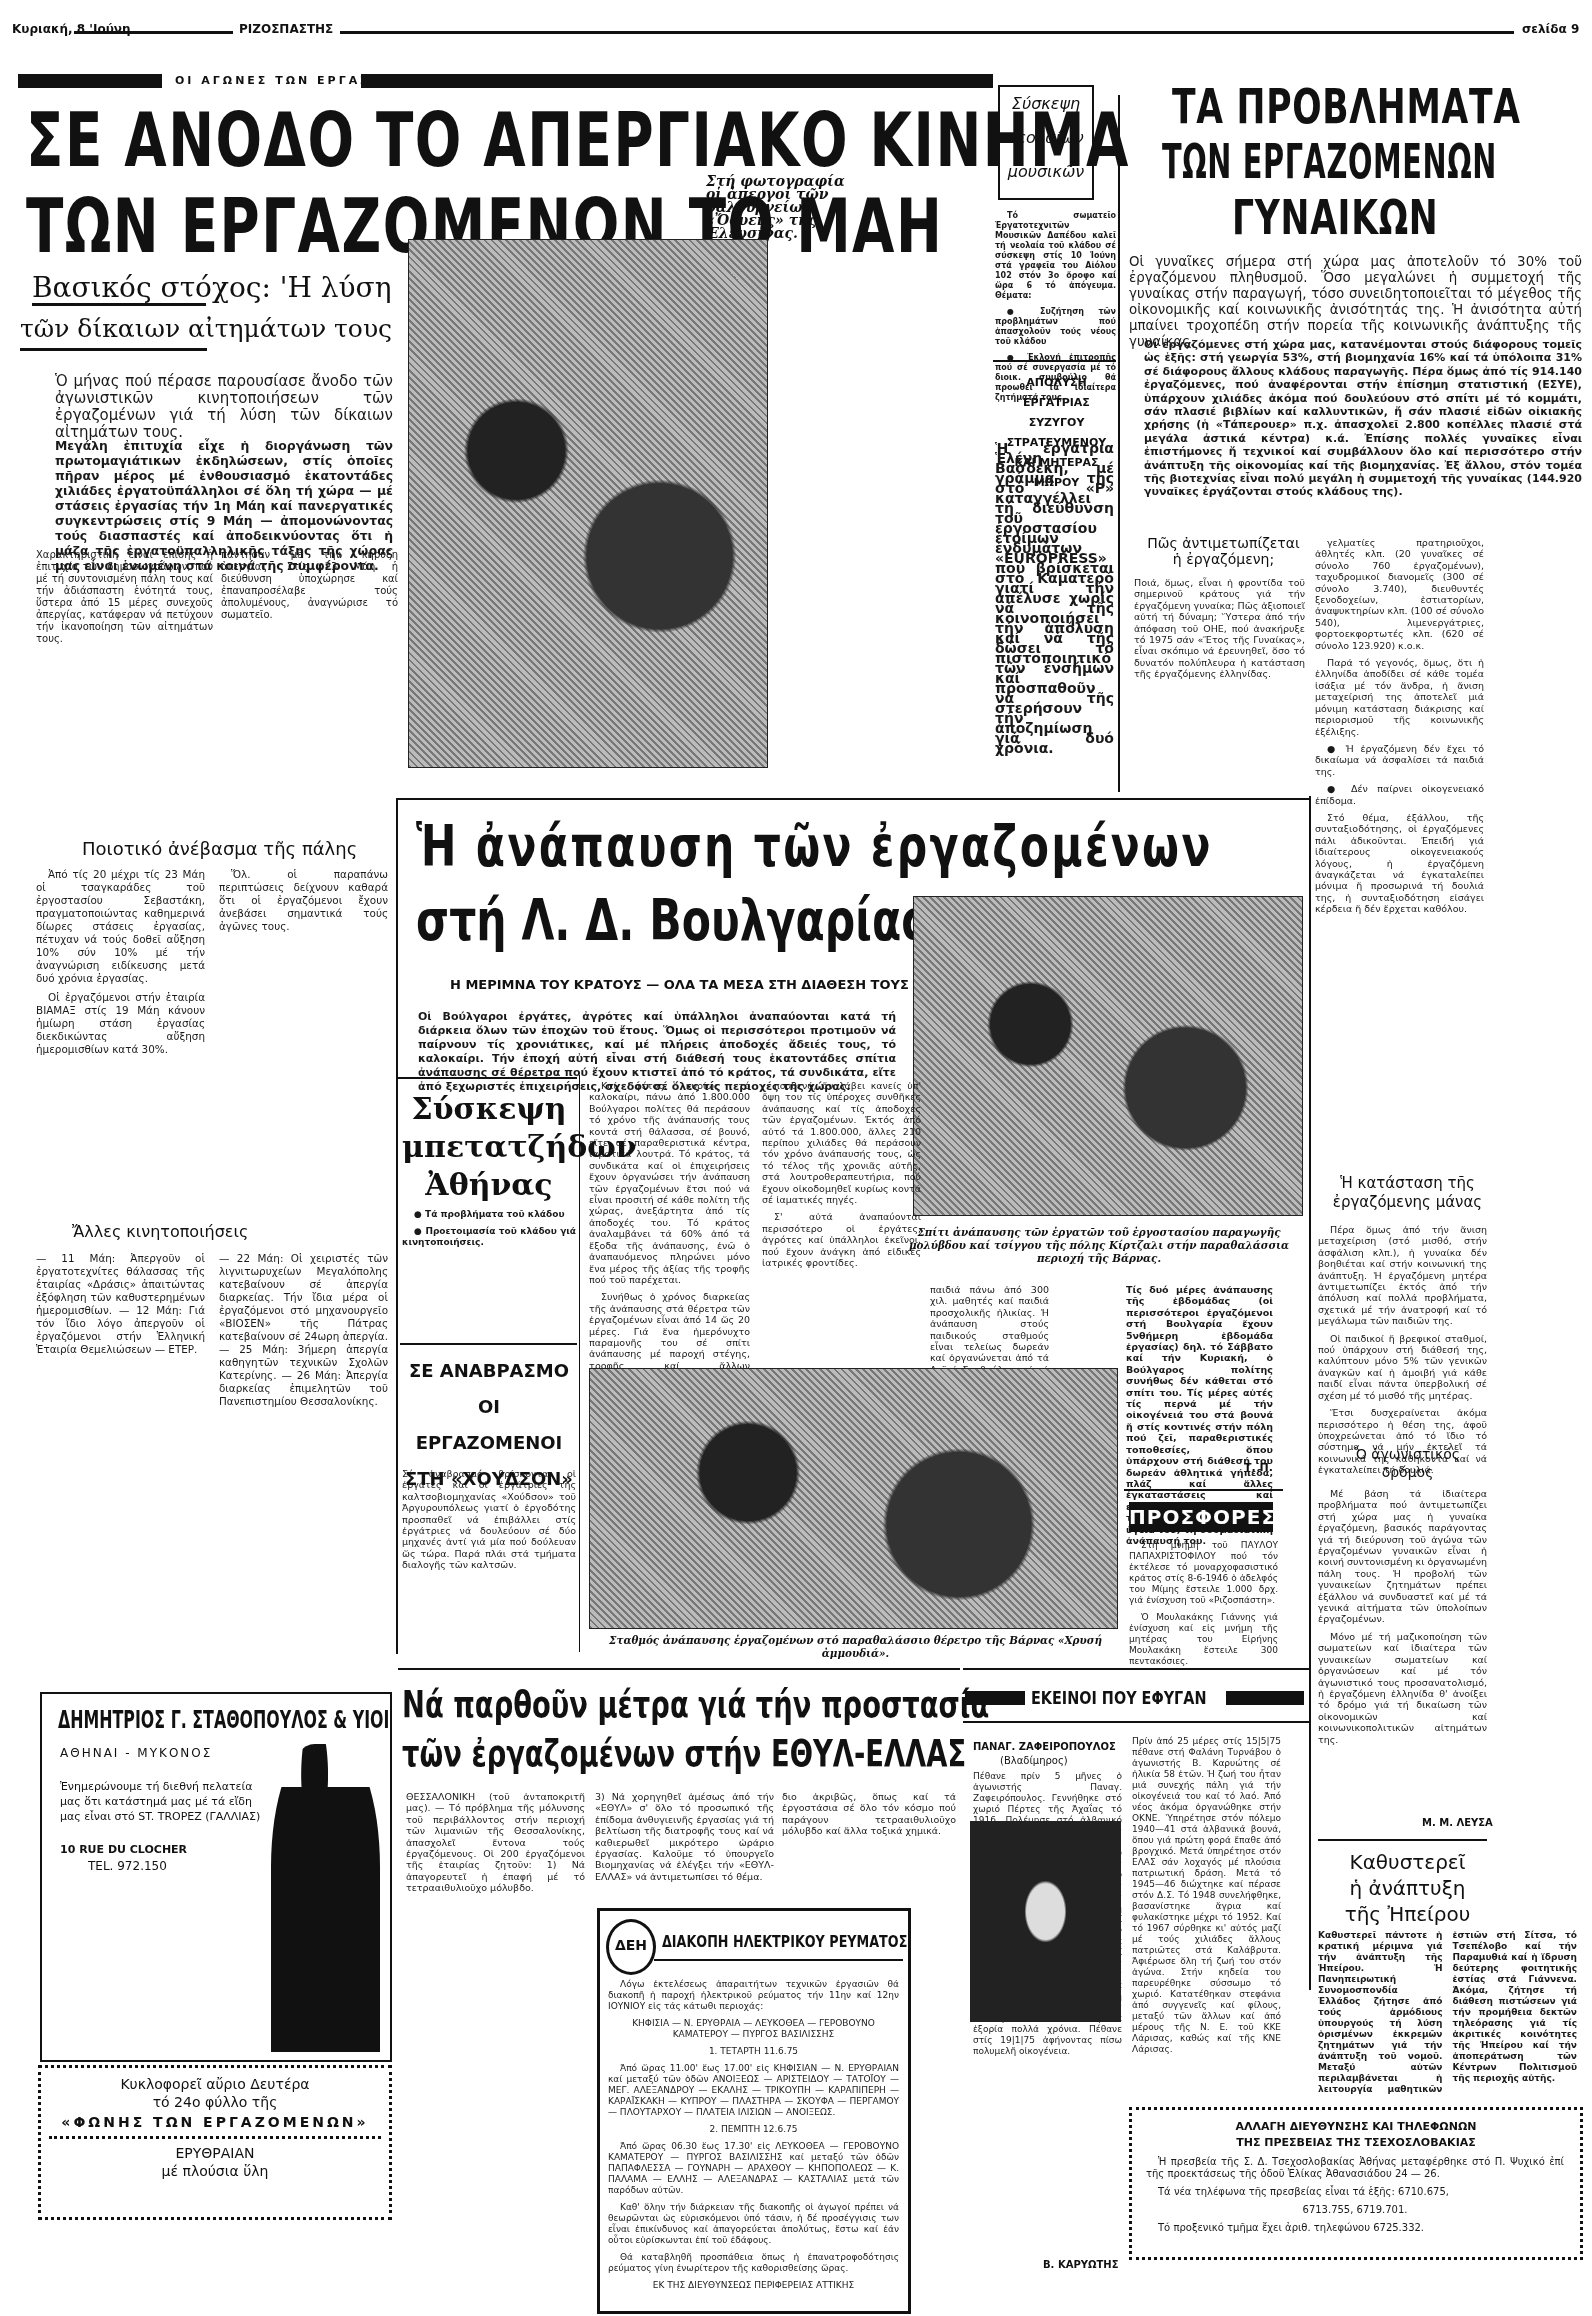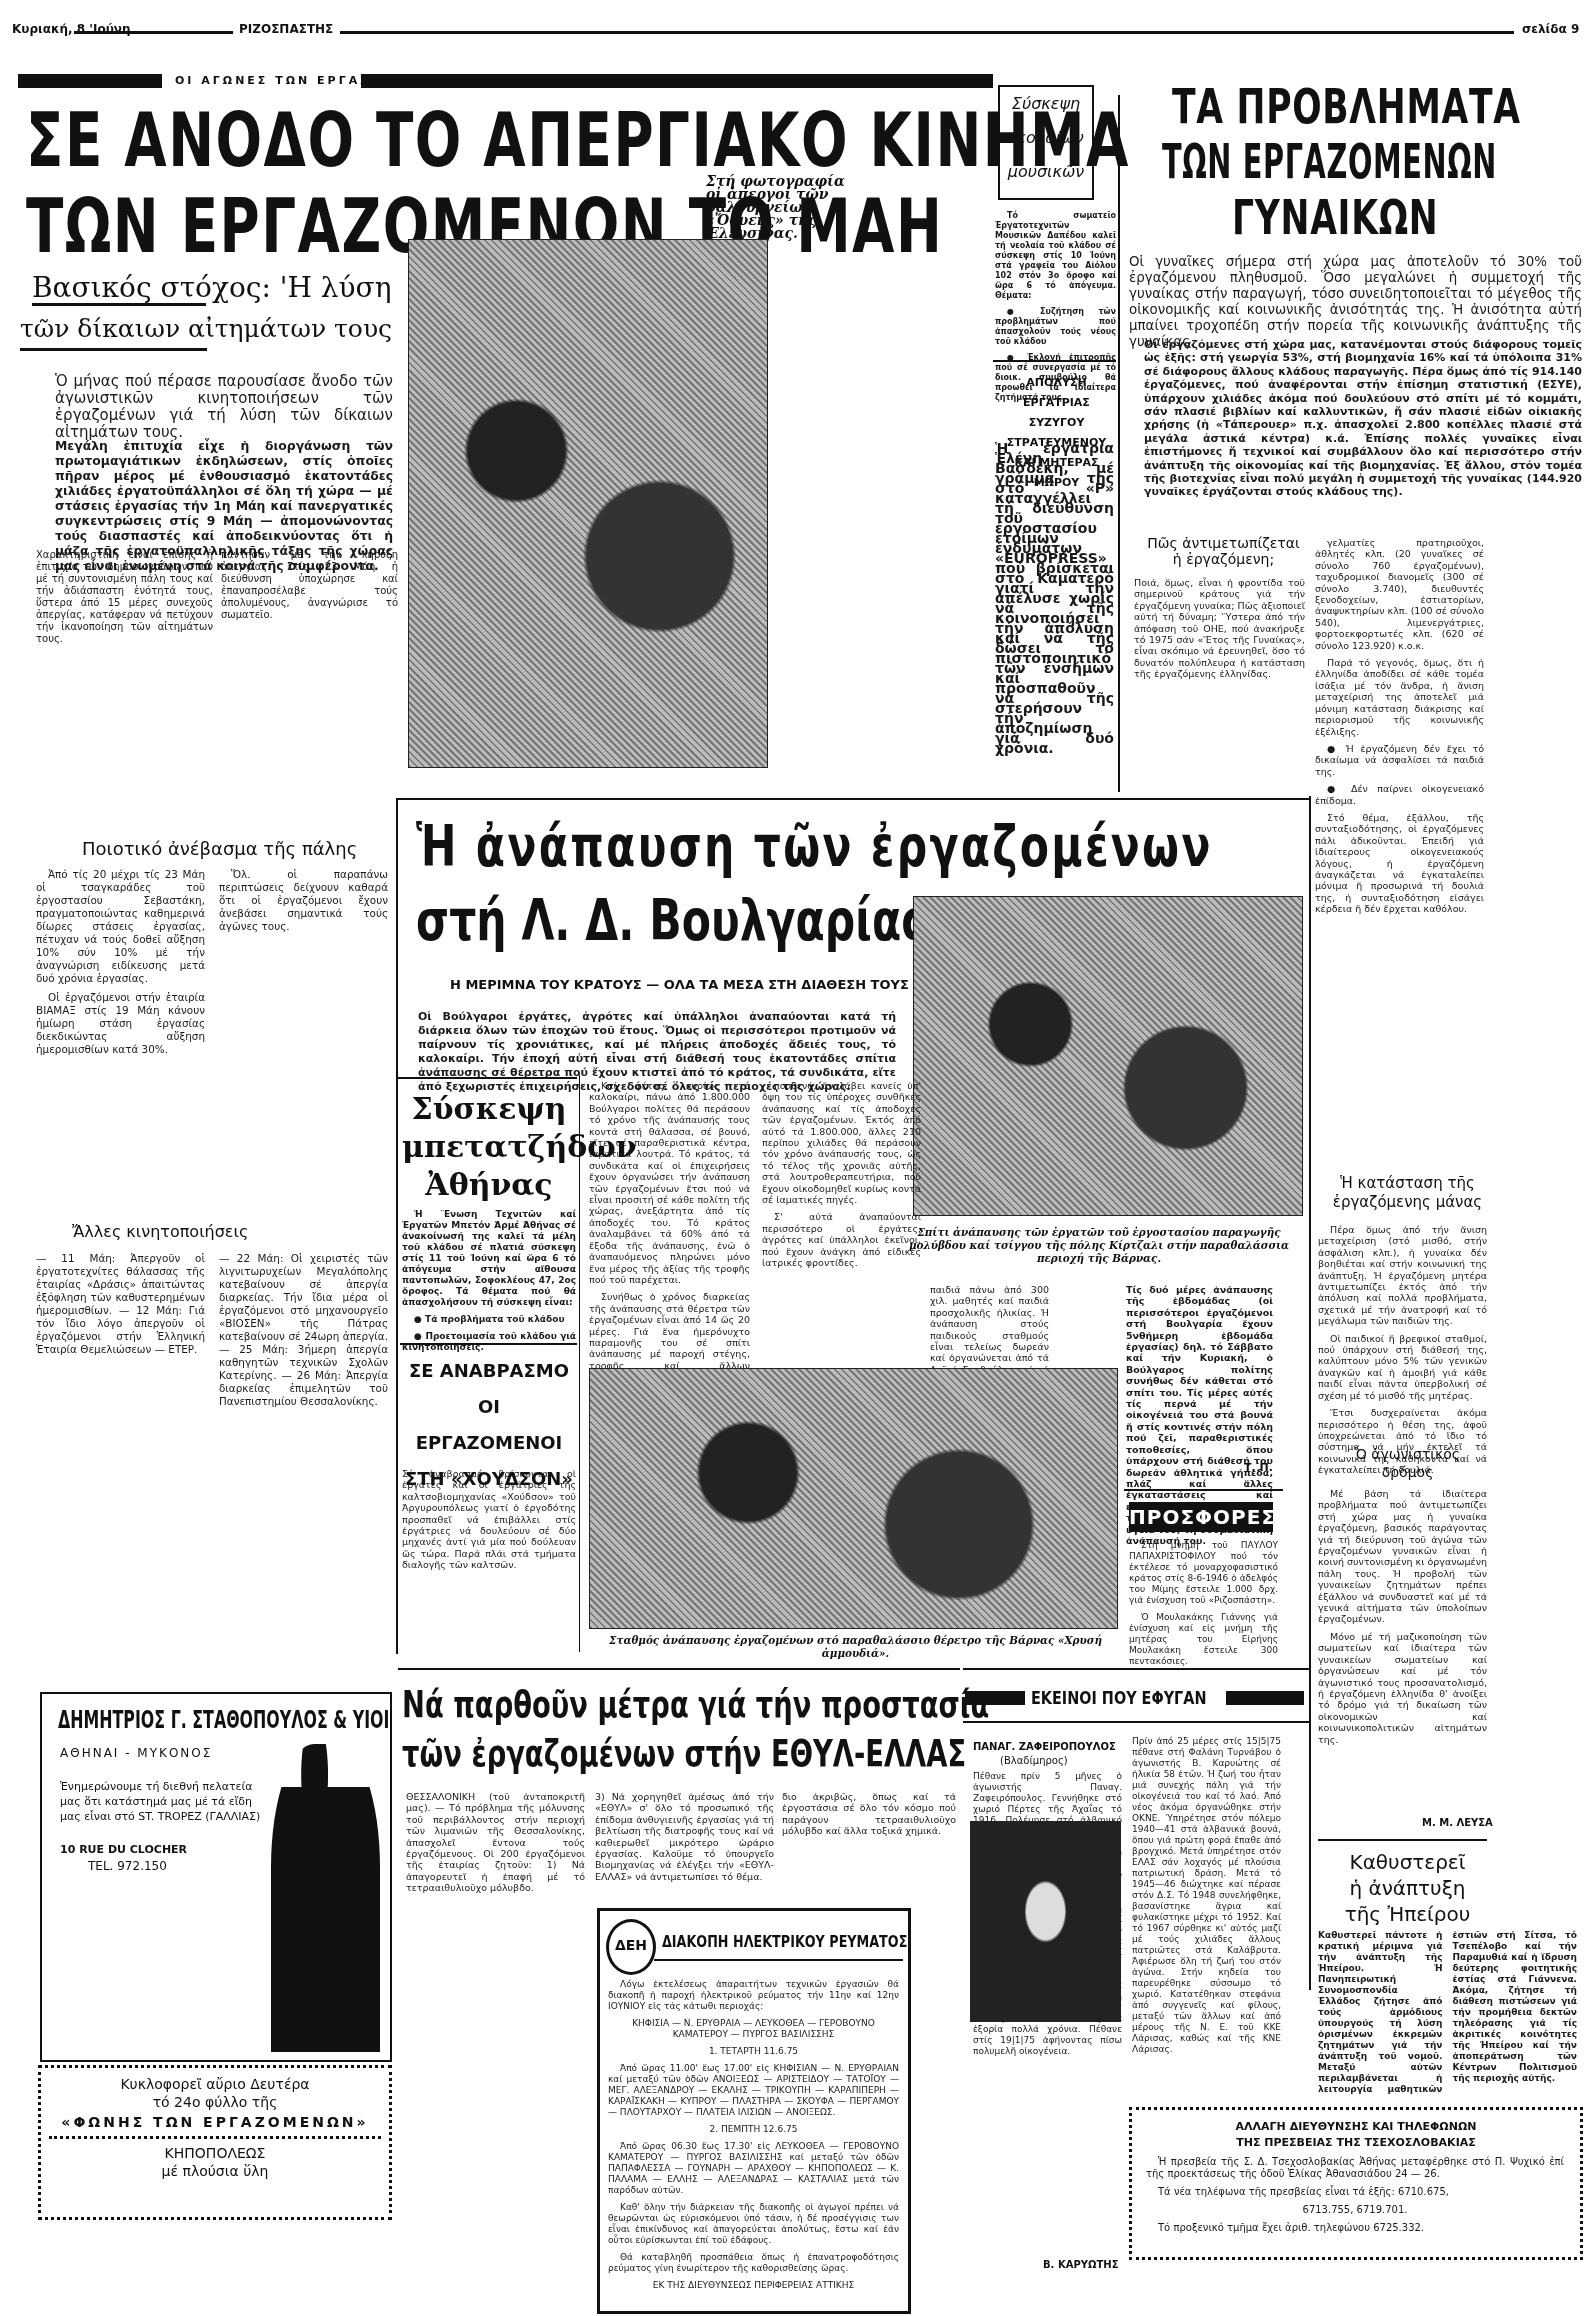--- a/index.html
+++ b/index.html
@@ -162,21 +162,20 @@
 <div class="photo" style="left:913px;top:896px;width:388px;height:318px;"></div>
 <div class="abs caption" style="left:900px;top:1226px;width:398px;">Σπίτι ἀνάπαυσης τῶν ἐργατῶν τοῦ ἐργοστασίου παραγωγῆς μολύβδου καί τσίγγου τῆς πόλης Κίρτζαλι στήν παραθαλάσσια περιοχή τῆς Βάρνας.</div>
 
 <div class="rule" style="left:398px;top:1077px;width:179px;height:2px;"></div>
 <div class="abs serif" style="left:402px;top:1090px;width:174px;text-align:center;font-size:30px;line-height:38px;font-weight:bold;">
   <div>Σύσκεψη</div>
   <div>μπετατζήδων</div>
   <div>Ἀθήνας</div>
 </div>
 <div class="abs body-text" style="left:402px;top:1209px;width:174px;font-size:9px;line-height:11px;font-weight:bold;">
-  <p>Ἡ Ἕνωση Τεχνιτῶν καί Ἐργατῶν Μπετόν Ἀρμέ Ἀθήνας σέ ἀνακοίνωσή της καλεῖ τά μέλη τοῦ κλάδου σέ πλατιά σύσκεψη στίς 11 τοῦ Ἰούνη καί ὥρα 6 τό ἀπόγευμα στήν αἴθουσα παντοπωλῶν, Σοφοκλέους 47, 2ος ὄροφος. Τά θέματα πού θά ἀπασχολήσουν τή σύσκεψη εἶναι:</p>
   <p class="bullet">Τά προβλήματα τοῦ κλάδου</p>
   <p class="bullet">Προετοιμασία τοῦ κλάδου γιά κινητοποιήσεις.</p>
 </div>
 
 <div class="rule" style="left:400px;top:1343px;width:177px;height:2px;"></div>
 <div class="abs sans" style="left:402px;top:1353px;width:174px;text-align:center;font-size:18px;font-weight:bold;line-height:36px;">
   <div>ΣΕ ΑΝΑΒΡΑΣΜΟ</div>
   <div>ΟΙ ΕΡΓΑΖΟΜΕΝΟΙ</div>
   <div>ΣΤΗ «ΧΟΥΔΣΟΝ»</div>
 </div>
@@ -289,16 +288,16 @@
   <div class="abs sans" style="left:18px;top:85px;width:209px;font-size:11px;line-height:15px;">Ἐνημερώνουμε τή διεθνή πελατεία μας ὅτι κατάστημά μας μέ τά εἴδη μας εἶναι στό ST. TROPEZ (ΓΑΛΛΙΑΣ)</div>
   <div class="abs sans" style="left:18px;top:149px;width:209px;font-size:11px;font-weight:bold;">10 RUE DU CLOCHER</div>
   <div class="abs sans" style="left:46px;top:165px;font-size:12px;">TEL. 972.150</div>
 </div>
 
 <div class="abs dotted-box" style="left:38px;top:2065px;width:348px;height:149px;text-align:center;">
   <div class="sans" style="font-size:14px;margin-top:8px;">Κυκλοφορεῖ αὔριο Δευτέρα</div>
   <div class="sans" style="font-size:14px;margin-top:2px;">τό 24ο φύλλο τῆς</div>
   <div class="sans" style="font-size:14px;font-weight:bold;letter-spacing:3px;margin-top:4px;">«ΦΩΝΗΣ ΤΩΝ ΕΡΓΑΖΟΜΕΝΩΝ»</div>
   <div style="border-top:3px dotted #111;margin:6px 8px;"></div>
-  <div class="sans" style="font-size:14px;">ΚΗΠΟΠΟΛΕΩΣ</div>
+  <div class="sans" style="font-size:14px;">ΕΡΥΘΡΑΙΑΝ</div>
   <div class="sans" style="font-size:14px;margin-top:2px;">μέ πλούσια ὕλη</div>
 </div>
 
 
 </body></html>

